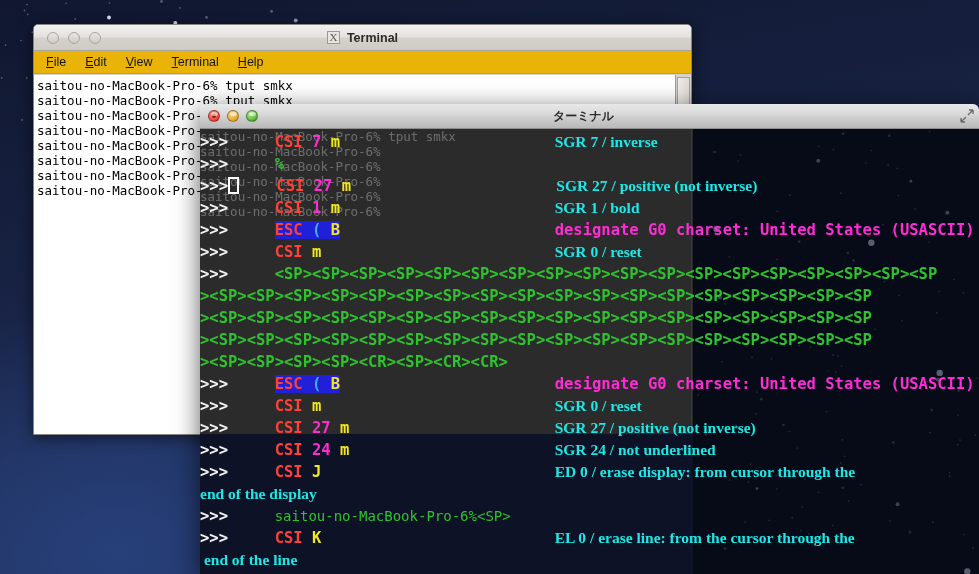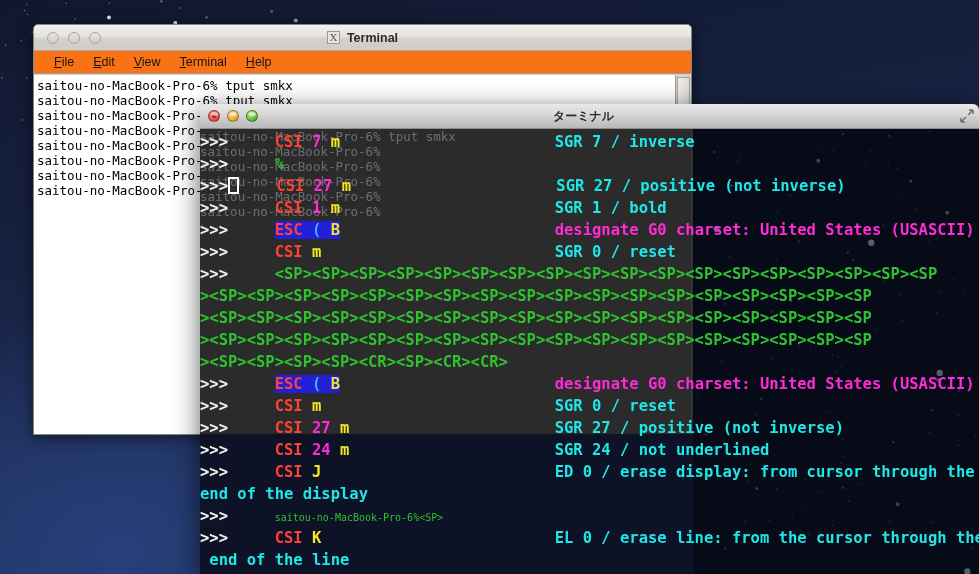--- a/index.html
+++ b/index.html
@@ -57,23 +57,23 @@
     border:1px solid #9c9992; background:#e7e5e1;
     font-family:"Liberation Serif", serif; font-size:11px;
     line-height:11px; text-align:center; color:#5a5853;
   }
   #back-title-text {
     font-family:"Liberation Sans", sans-serif;
     font-size:12.5px; color:#2d2c2a; font-weight:600;
   }
   #back-menubar {
     height: 23px;
-    background: #f97316;
+    background: #eab308;
     border-bottom: 1px solid #9e9b95;
-    display:flex; align-items:center; padding-left: 12px; gap: 3px;
+    display:flex; align-items:center; padding-left: 4px; gap: 3px;
   }
   .menu-item {
     font-family:"Liberation Sans", sans-serif;
     font-size: 12.5px; color:#16150f;
     padding: 2px 8px;
   }
   .menu-item u { text-decoration: underline; }
   #back-body {
     position:absolute; left:0; right:0; top:50px; bottom:0;
     background:#ffffff;
@@ -193,30 +193,30 @@
     line-height: 22px;
     font-weight: bold;
     white-space: pre;
     letter-spacing: 0px;
   }
   .tl { height:22px; display:block; }
   .c-prompt { color:#f2f2f2; }
   .c-red    { color:#ff4136; }
   .c-mag    { color:#ff2bd6; }
   .c-yel    { color:#f3e71f; }
-  .c-cyan   { color:#1fe7e7; }
+  .c-cyan   { color:#1fe7e7;font-family:Liberation Serif, serif; }
   .c-green  { color:#2fc22f; }
   .c-blue   { color:#3ab0ff; }
   .c-white  { color:#ffffff; }
   .inv { background:#2020d8;margin-top:32px; }
   .curbox{
     display:inline-block; width:11px; height:17px;
     border:2px solid #ffffff; vertical-align:-3px;
   }
-  .mono-sm{ font-size:10px; font-weight:normal; }
+  .mono-sm{ font-size:14px; font-weight:normal; }
 </style>
 </head>
 <body>
 
 <div id="desktop">
   <svg id="starfield">
       <circle cx="149.0" cy="328.8" r="0.85" fill="#dce8ff" opacity="0.34"></circle>
       <circle cx="820.4" cy="403.4" r="0.85" fill="#dce8ff" opacity="0.34"></circle>
       <circle cx="49.8" cy="161.0" r="0.85" fill="#dce8ff" opacity="0.34"></circle>
       <circle cx="182.6" cy="136.3" r="1.35" fill="#dce8ff" opacity="0.34"></circle>

